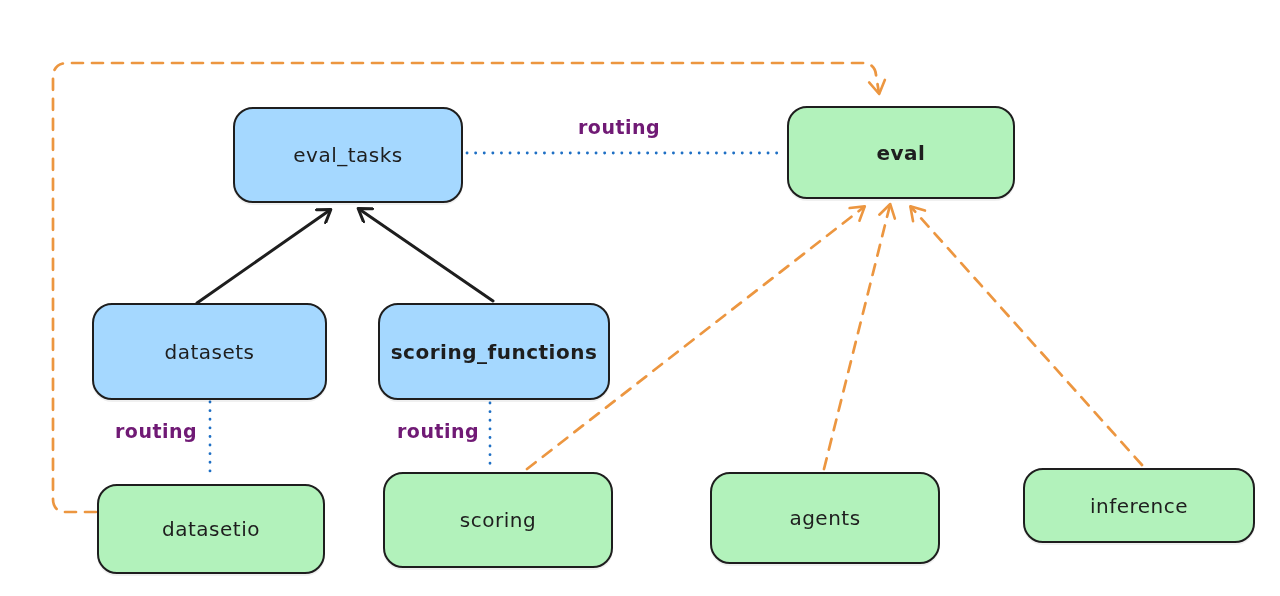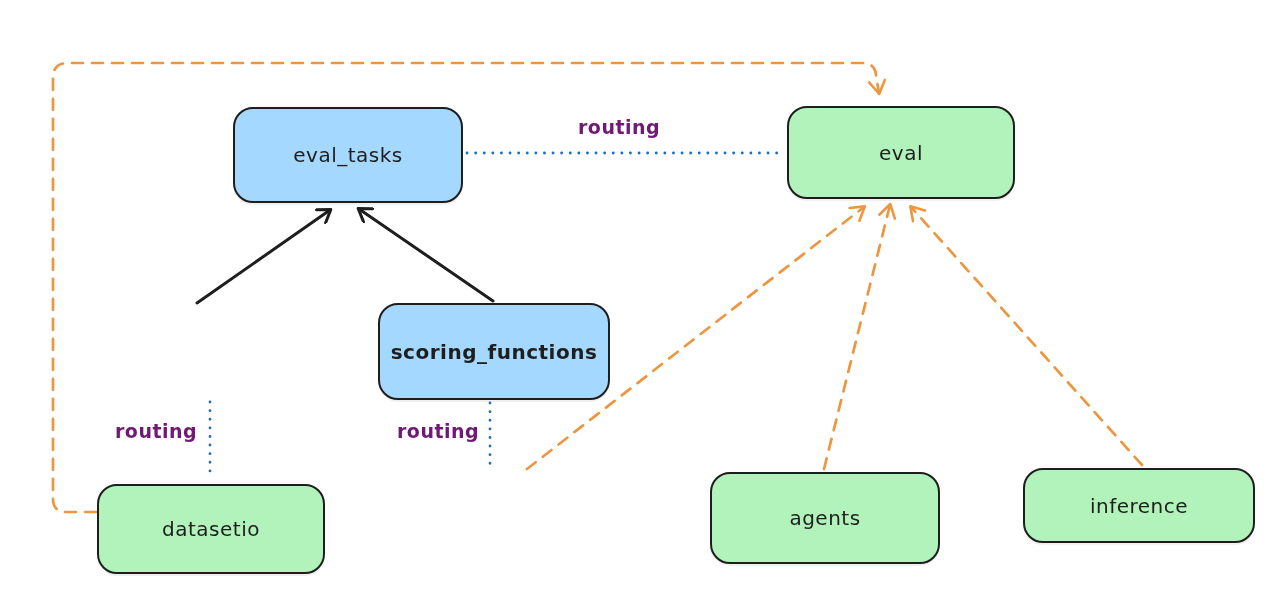--- a/index.html
+++ b/index.html
@@ -71,30 +71,36 @@
 
     <path d="M 96 512 L 65 512 Q 53 511 53 499 L 53 78 Q 53 63 68 63 L 862 63 Q 875 63 876 75 L 879 93" fill="none" stroke="#ec9640" stroke-width="2.7" stroke-linecap="round" stroke-dasharray="11 9" marker-end="url(#arrow-orange)"></path>
     <path d="M 527 469 L 864 207" fill="none" stroke="#ec9640" stroke-width="2.7" stroke-linecap="round" stroke-dasharray="11 9" marker-end="url(#arrow-orange)"></path>
     <path d="M 824 469 L 890 205" fill="none" stroke="#ec9640" stroke-width="2.7" stroke-linecap="round" stroke-dasharray="11 9" marker-end="url(#arrow-orange)"></path>
     <path d="M 1142 465 L 911 207" fill="none" stroke="#ec9640" stroke-width="2.7" stroke-linecap="round" stroke-dasharray="11 9" marker-end="url(#arrow-orange)"></path>
   </svg>
 
   <div class="node blue" style="left:233px; top:107px; width:230px; height:96px;">
     <span>eval_tasks</span>
   </div>
-  <div class="node green" style="left:787px; top:106px; width:228px; height:93px;">
+  <div class="node green" style="left:787px; top:106px; width:228px; height:93px;font-weight:bold;">
     <span>eval</span>
   </div>
 
+  <div class="node blue" style="left:92px; top:303px; width:235px; height:97px;">
+    <span>datasets</span>
+  </div>
   <div class="node blue" style="left:378px; top:303px; width:232px; height:97px;font-weight:bold;">
     <span>scoring_functions</span>
   </div>
 
   <div class="node green" style="left:97px; top:478px; width:228px; height:90px;margin-top:6px;">
     <span>datasetio</span>
+  </div>
+  <div class="node green" style="left:383px; top:472px; width:230px; height:96px;">
+    <span>scoring</span>
   </div>
   <div class="node green" style="left:710px; top:472px; width:230px; height:92px;">
     <span>agents</span>
   </div>
   <div class="node green" style="left:1023px; top:468px; width:232px; height:75px;">
     <span>inference</span>
   </div>
 
   <div class="edge-label" style="left:578px; top:116px;">routing</div>
   <div class="edge-label" style="left:115px; top:420px;">routing</div>

